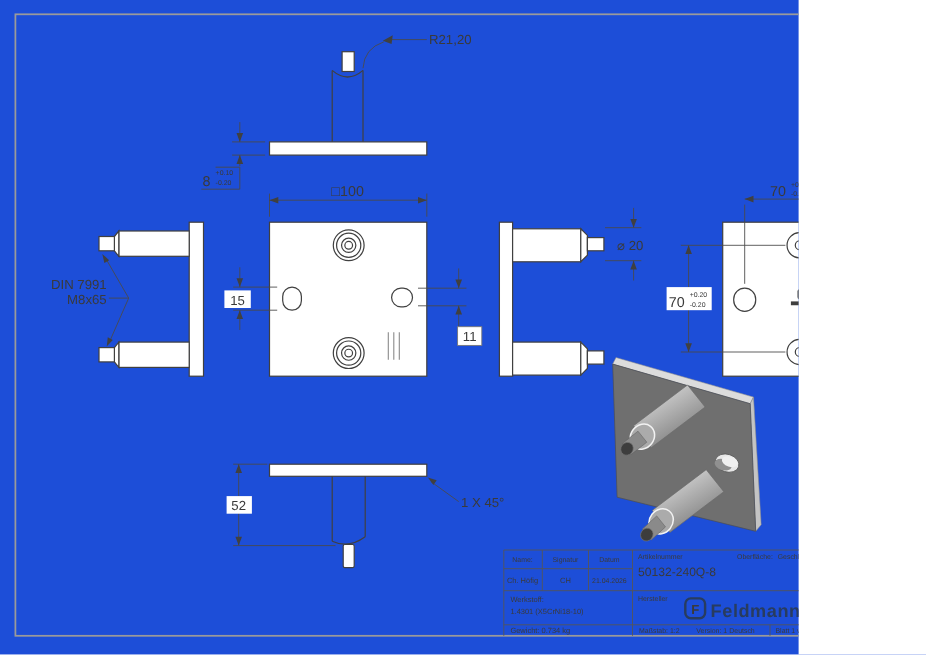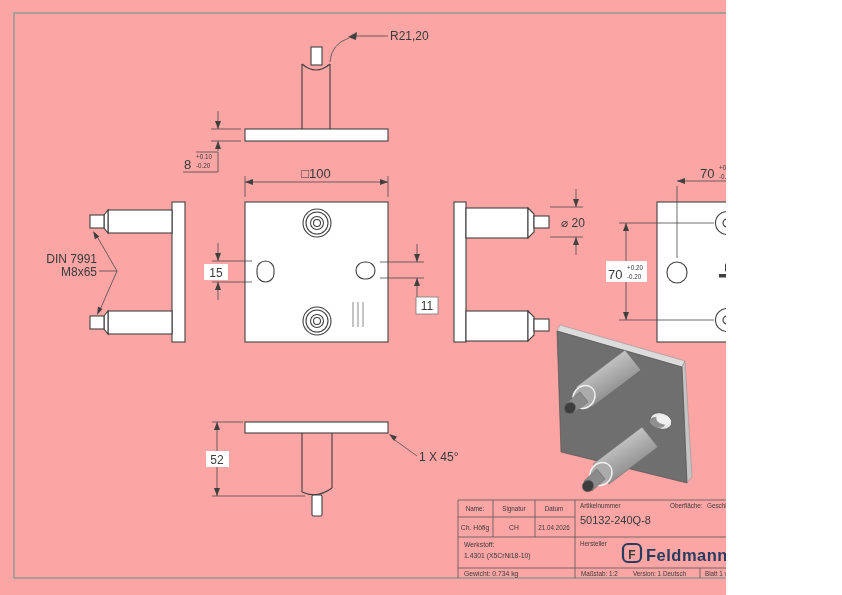--- a/index.html
+++ b/index.html
@@ -1,16 +1,16 @@
 <!DOCTYPE html>
 <html><head>
 <meta charset="utf-8">
 <style>
   html,body{margin:0;padding:0;background:#ffffff;}
-  .stage{width:726px;height:595px;position:relative;background:#fca5a5;overflow:hidden;}
+  .stage{width:726px;height:595px;position:relative;background:#1d4ed8;overflow:hidden;}
   svg text{font-family:"Liberation Sans","DejaVu Sans",sans-serif;fill:#3a3a3a;}
   .dimtxt{font-size:12px;}
   .dimtxt-lg{font-size:13px;}
   .toltxt{font-size:6.3px;}
   .tbl{font-size:6.3px;}
   .tbl2{font-size:6.8px;}
   .artnum{font-size:11px;}
   .a4{font-size:10.5px;}
   .brandtxt{font-size:16.5px;font-weight:600;fill:#283c5f;letter-spacing:0.5px;}
   .part{fill:#ffffff;stroke:#404040;stroke-width:1.1;}

